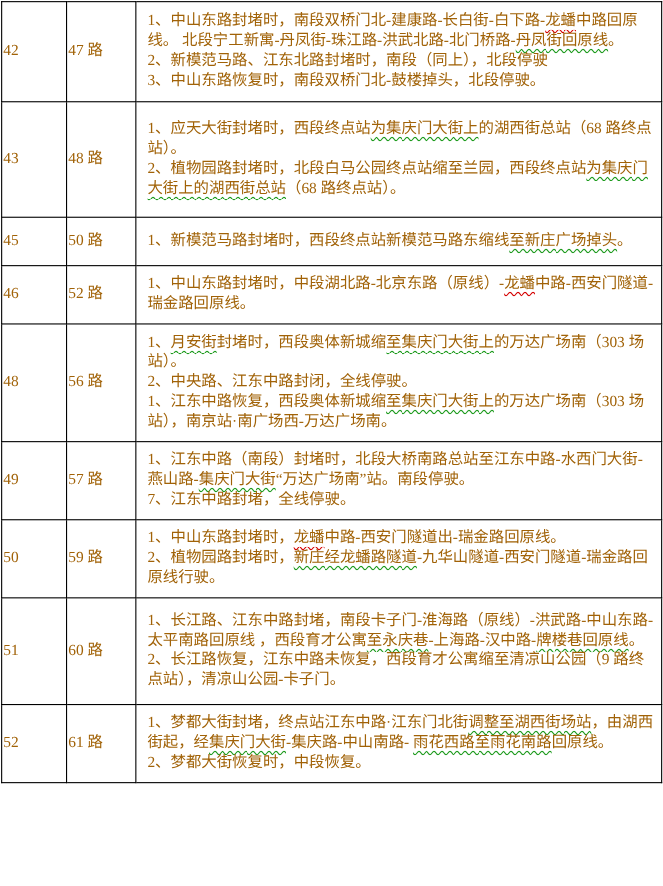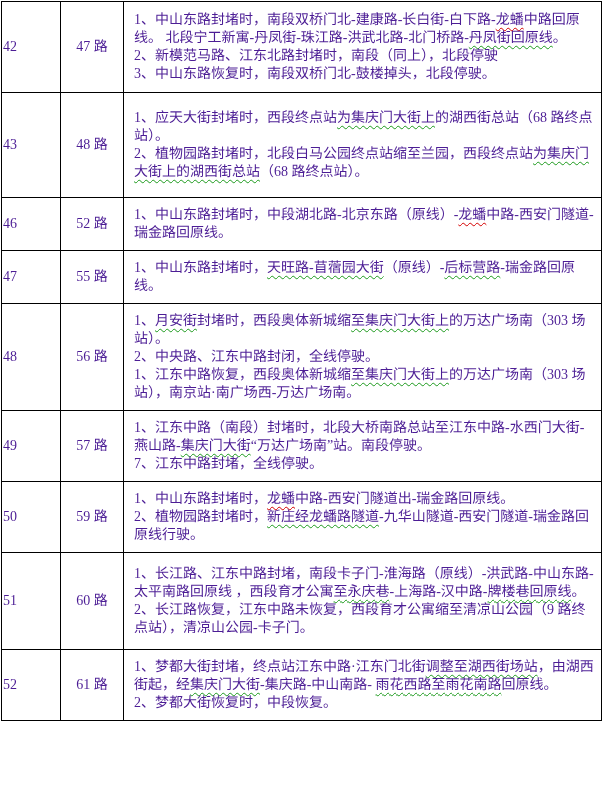--- a/index.html
+++ b/index.html
@@ -16,29 +16,28 @@
     border-collapse: collapse;
     width: 601px;
     margin: 1px;
     table-layout: fixed;
   }
   table.route-table td {
     border: 1px solid #000000;
     vertical-align: middle;
     font-size: 14px;
     line-height: 18px;
-    color: #4c1d95;
+    color: #a16207;
   }
   td.col-no {
     width: 56px;
     text-align: left;
   }
   td.col-route {
     width: 60px;
-    text-align: center;
     white-space: nowrap;
   }
   td.col-detail {
     text-align: left;
     padding: 8px 4px 8px 10px;
     word-break: break-all;
   }
   p.route-note {
     margin: 0;
     padding: 0;
@@ -71,32 +70,32 @@
         </td>
       </tr>
       <tr style="height: 105px;">
         <td class="col-no">43</td>
         <td class="col-route">48 路</td>
         <td class="col-detail">
           <p class="route-note"><span>1、应天大街封堵时，西段终点站</span><span class="u-green">为集庆门大街上</span><span>的湖西街总站（68 路终点站）。</span></p>
           <p class="route-note"><span>2、植物园路封堵时，北段白马公园终点站缩至兰园，西段终点站</span><span class="u-green">为集庆门大街上的湖西街总站</span><span>（68 路终点站）。</span></p>
         </td>
       </tr>
+      <tr style="height: 44px;">
+        <td class="col-no">45</td>
+        <td class="col-route">50 路</td>
+        <td class="col-detail">
+          <p class="route-note"><span>1、新模范马路封堵时，西段终点站新模范马路东缩线</span><span class="u-green">至新庄广场掉头</span><span>。</span></p>
+        </td>
+      </tr>
       <tr style="height: 51px; margin-top: 13px;">
         <td class="col-no">46</td>
         <td class="col-route">52 路</td>
         <td class="col-detail">
           <p class="route-note"><span>1、中山东路封堵时，中段湖北路-北京东路（原线）-</span><span class="u-red">龙蟠</span><span>中路-西安门隧道-瑞金路回原线。</span></p>
-        </td>
-      </tr>
-      <tr style="height: 45px;">
-        <td class="col-no">47</td>
-        <td class="col-route">55 路</td>
-        <td class="col-detail">
-          <p class="route-note"><span>1、中山东路封堵时，</span><span class="u-green">天旺路-苜蓿园大街</span><span>（原线）-</span><span class="u-green">后标营路</span><span>-瑞金路回原线。</span></p>
         </td>
       </tr>
       <tr style="height: 104px;">
         <td class="col-no">48</td>
         <td class="col-route">56 路</td>
         <td class="col-detail">
           <p class="route-note"><span>1、</span><span class="u-green">月安街</span><span>封堵时，西段奥体新城缩</span><span class="u-green">至集庆门大街上</span><span>的万达广场南（303 场站）。</span></p>
           <p class="route-note"><span>2、中央路、江东中路封闭，全线停驶。</span></p>
           <p class="route-note"><span>1、江东中路恢复，西段奥体新城缩</span><span class="u-green">至集庆门大街上</span><span>的万达广场南（303 场站），南京站·南广场西-万达广场南。</span></p>
         </td>

